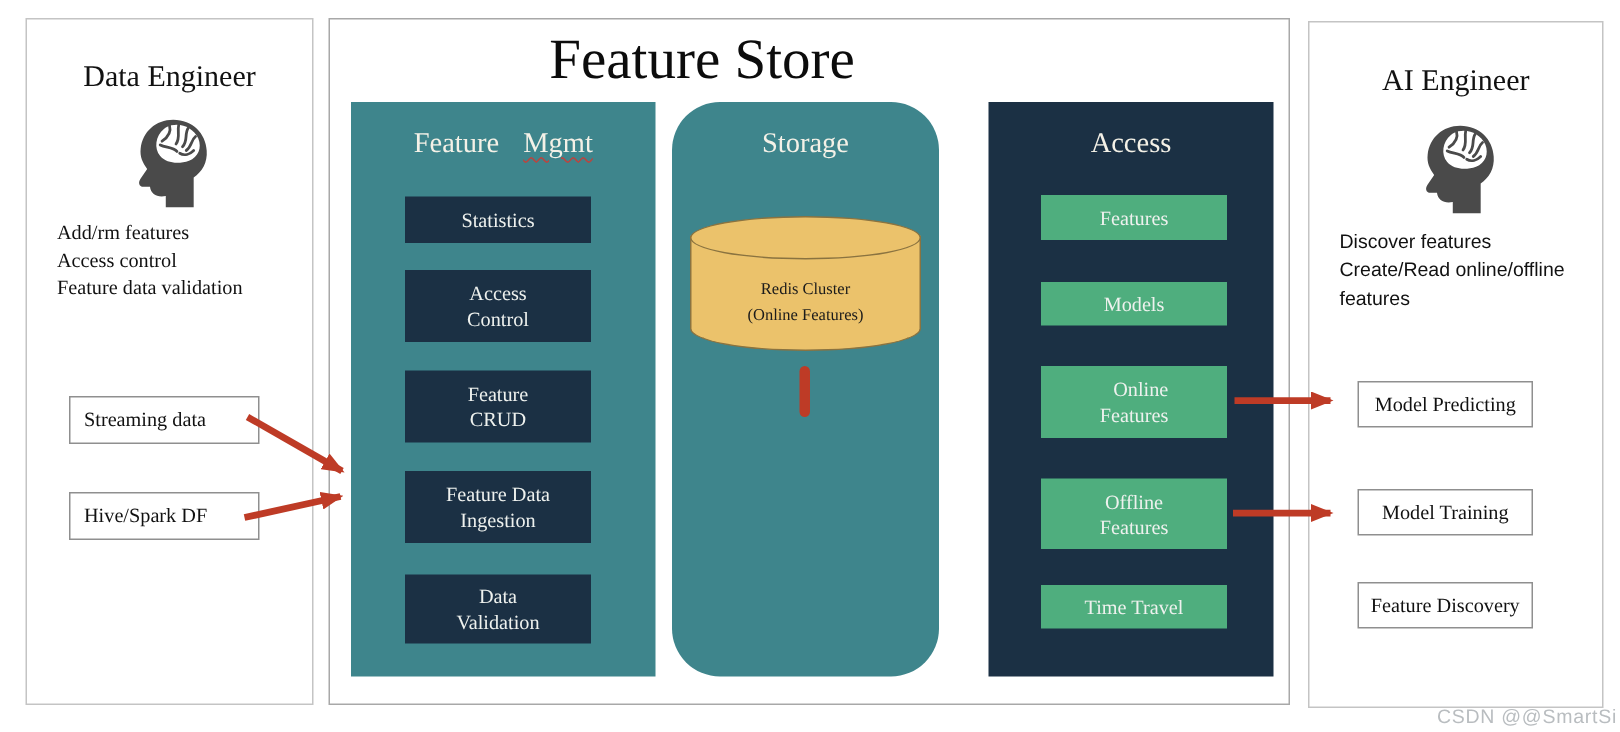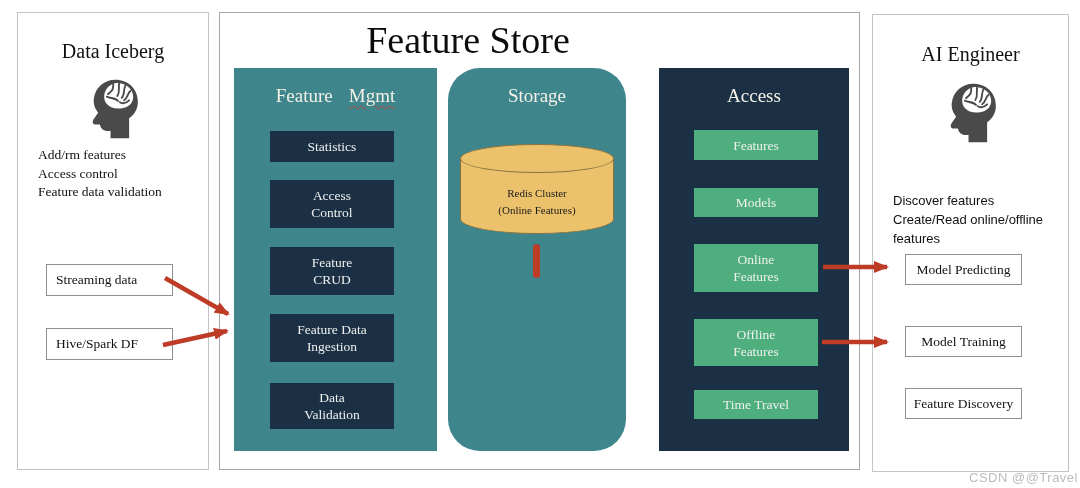--- a/index.html
+++ b/index.html
@@ -16,21 +16,21 @@
   #left-panel  { left:17px;  top:12px; width:190px; height:456px; }
   #right-panel { left:872px; top:14px; width:195px; height:456px; }
   .panel-title { position:absolute; left:0; right:0; text-align:center; font-size:20px; color:#111; }
   #left-panel  .panel-title { top:27px; }
   #right-panel .panel-title { top:28px; }
   .head-icon { position:absolute; left:50%; transform:translateX(-50%); width:62px; height:68px; }
   #left-panel  .head-icon { top:62px; }
   #right-panel .head-icon { top:64px; }
   .tasks { position:absolute; left:20px; color:#111; }
   #left-panel  .tasks { top:133px; width:160px; font-size:13.5px; line-height:18.5px; }
-  #right-panel .tasks { top:136px; width:178px; font-size:13px;  line-height:19px;margin-top:40px; }
+  #right-panel .tasks { top:136px; width:178px; font-size:13px;  line-height:19px; }
 
   .wbox {
     position:absolute; background:#fff; border:1px solid #8f8f8f;
     font-size:13.5px; color:#111; display:flex; align-items:center;
   }
   .wbox.left-align  { justify-content:flex-start; padding-left:9px; }
   .wbox.center      { justify-content:center; text-align:center; }
   #src-box-0 { left:28px; top:251px; width:116px; height:30px; }
   #src-box-1 { left:28px; top:315px; width:116px; height:30px; }
   #out-box-0 { left:32px; top:239px; width:115px; height:29px; }
@@ -65,21 +65,21 @@
   .green-box { background:var(--green); left:35px; }
 
   #fm-0 { top:63px;  height:31px; }
   #fm-1 { top:112px; height:48px; }
   #fm-2 { top:179px; height:48px; }
   #fm-3 { top:246px; height:48px; }
   #fm-4 { top:315px; height:46px; }
 
   #ac-0 { top:62px;  height:30px; }
   #ac-1 { top:120px; height:29px; }
-  #ac-2 { top:176px; height:48px; }
+  #ac-2 { top:176px; height:48px;text-align:right; }
   #ac-3 { top:251px; height:47px; }
   #ac-4 { top:322px; height:29px; }
 
   
   .cylinder { position:absolute; left:12px; width:154px; }
   #cyl-0 { top:76px;  height:90px; }
   #cyl-1 { top:220px; height:88px; }
   .cyl-body {
     position:absolute; left:0; right:0; top:13px; bottom:0;
     background:var(--gold); border:1.3px solid var(--gold-stroke); border-top:none;
@@ -126,21 +126,21 @@
         <path d="M60 8 C58 16 62 22 57 29"></path>
         <path d="M70 12 C66 18 70 26 64 32"></path>
         <path d="M78 21 C73 25 74 32 68 36"></path>
         <path d="M40 30 C46 33 54 32 58 37"></path>
         <path d="M61 39 C66 42 72 40 76 36"></path>
       </g>
     </symbol>
   </svg>
 
   <div class="panel" id="left-panel">
-    <div class="panel-title serif">Data Iceberg</div>
+    <div class="panel-title serif">Data Engineer</div>
     <svg class="head-icon" viewBox="0 0 100 100">
         <use href="#head-brain"></use>
       </svg>
     <div class="tasks serif">
       <div>Add/rm features</div>
       <div>Access control</div>
       <div>Feature data validation</div>
     </div>
     <div class="wbox left-align serif" id="src-box-0">
       <span>Streaming data</span>
@@ -216,14 +216,14 @@
       <marker id="arrowhead" markerUnits="userSpaceOnUse" markerWidth="15" markerHeight="12" refX="13" refY="6" orient="auto">
         <path d="M0,0 L15,6 L0,12 Z"></path>
       </marker>
     </defs>
     <line x1="165" y1="278" x2="228" y2="314" marker-end="url(#arrowhead)"></line>
     <line x1="163" y1="345" x2="227" y2="331" marker-end="url(#arrowhead)"></line>
     <line x1="823" y1="267" x2="887" y2="267" marker-end="url(#arrowhead)"></line>
     <line x1="822" y1="342" x2="887" y2="342" marker-end="url(#arrowhead)"></line>
   </svg>
 
-  <div id="watermark" class="sans">CSDN @@Travel</div>
+  <div id="watermark" class="sans">CSDN @@SmartSi</div>
 </div>
 
 </body></html>

